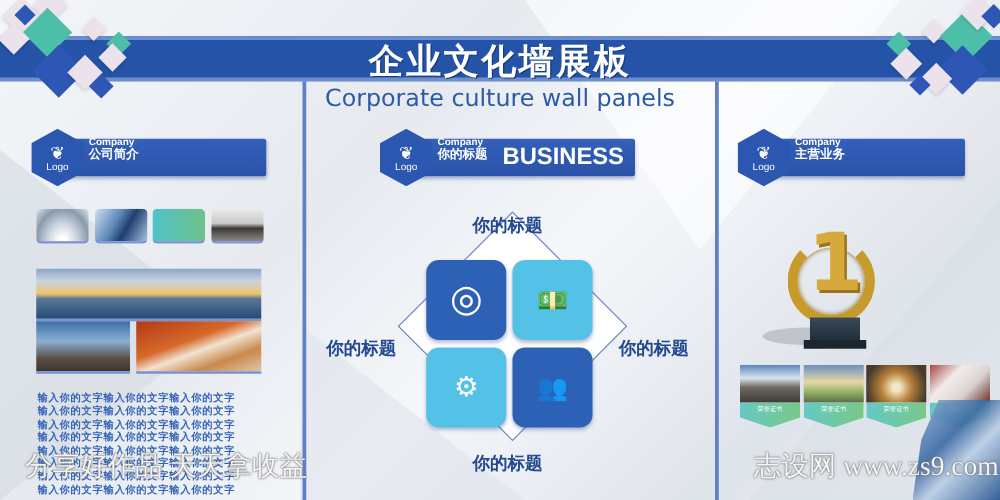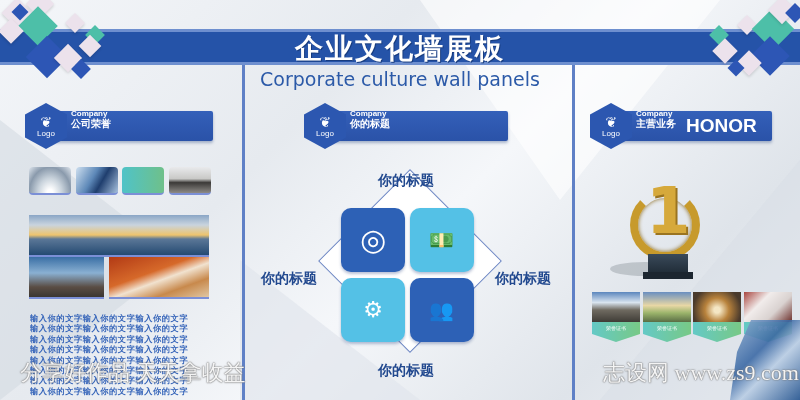--- a/index.html
+++ b/index.html
@@ -170,21 +170,21 @@
 <div class="vdiv d2"></div>
 
 <div class="sec-header" style="left:25px;top:103px;width:190px;">
   <div class="bar" style="width:166px;"></div>
   <div class="hex">
     <span class="bird">❦</span>
     <span class="logo-txt">Logo</span>
   </div>
   <div class="label-stack">
     <span class="company">Company</span>
-    <span class="cn">公司荣誉</span>
+    <span class="cn">公司简介</span>
   </div>
 </div>
 
 <div class="thumb" style="left:29px;top:167px;background:radial-gradient(ellipse at 50% 100%, #ffffff 10%, #c9d3dc 40%, #8a9aac 70%, #dfe6ee 100%);"></div>
 <div class="thumb" style="left:76px;top:167px;background:linear-gradient(120deg, #cfe0f0 0%, #5d88b8 40%, #1f3e6e 60%, #a9c3e0 100%);"></div>
 <div class="thumb" style="left:122px;top:167px;background:linear-gradient(90deg, #4fc3c8, #6fc08a);"></div>
 <div class="thumb" style="left:169px;top:167px;background:linear-gradient(180deg, #e9eaec 0%, #c9c9c7 45%, #3c3a38 60%, #8d8a86 100%);"></div>
 
 <div class="ph-big" style="left:29px;top:215px;width:180px;height:42px;background:linear-gradient(180deg, #8aa6c6 0%, #c9d4de 25%, #eec46d 50%, #5b7797 60%, #244a72 100%);"></div>
 <div class="ph-big" style="left:29px;top:257px;width:75px;height:42px;background:linear-gradient(180deg, #3a6fa5 0%, #8ab0d2 40%, #5a4d44 75%, #3b3630 100%);"></div>
@@ -204,20 +204,21 @@
 <div class="sec-header" style="left:304px;top:103px;width:210px;">
   <div class="bar" style="width:182px;"></div>
   <div class="hex">
     <span class="bird">❦</span>
     <span class="logo-txt">Logo</span>
   </div>
   <div class="label-stack">
     <span class="company">Company</span>
     <span class="cn">你的标题</span>
   </div>
+  <span class="en" style="left:98px;">BUSINESS</span>
 </div>
 
 <div class="diamond"></div>
 
 <div class="tile dark" style="left:341px;top:208px;">
   <span style="font-size:30px;line-height:30px;">◎</span>
 </div>
 <div class="tile light" style="left:410px;top:208px;">
   <span style="font-size:20px;">💵</span>
 </div>
@@ -236,21 +237,20 @@
 <div class="sec-header" style="left:590px;top:103px;width:190px;">
   <div class="bar" style="width:160px;"></div>
   <div class="hex">
     <span class="bird">❦</span>
     <span class="logo-txt">Logo</span>
   </div>
   <div class="label-stack">
     <span class="company">Company</span>
     <span class="cn">主营业务</span>
   </div>
-  <span class="en" style="left:96px;">HONOR</span>
 </div>
 
 <div class="trophy">
 
   <div style="position:absolute;left:0;top:82px;width:70px;height:14px;border-radius:50%;background:rgba(80,90,100,0.25);"></div>
 
   <div style="position:absolute;left:20px;top:10px;width:70px;height:70px;border-radius:50%;border:8px solid #c79a2c;border-top-color:transparent;box-shadow:inset 0 0 4px #8a6718;"></div>
 
   <span style="position:absolute;left:36px;top:-4px;font-size:64px;font-weight:bold;color:#d6a93b;line-height:70px;text-shadow:2px 2px 0 #9a7420;font-family:'DejaVu Sans',sans-serif;">1</span>
 

